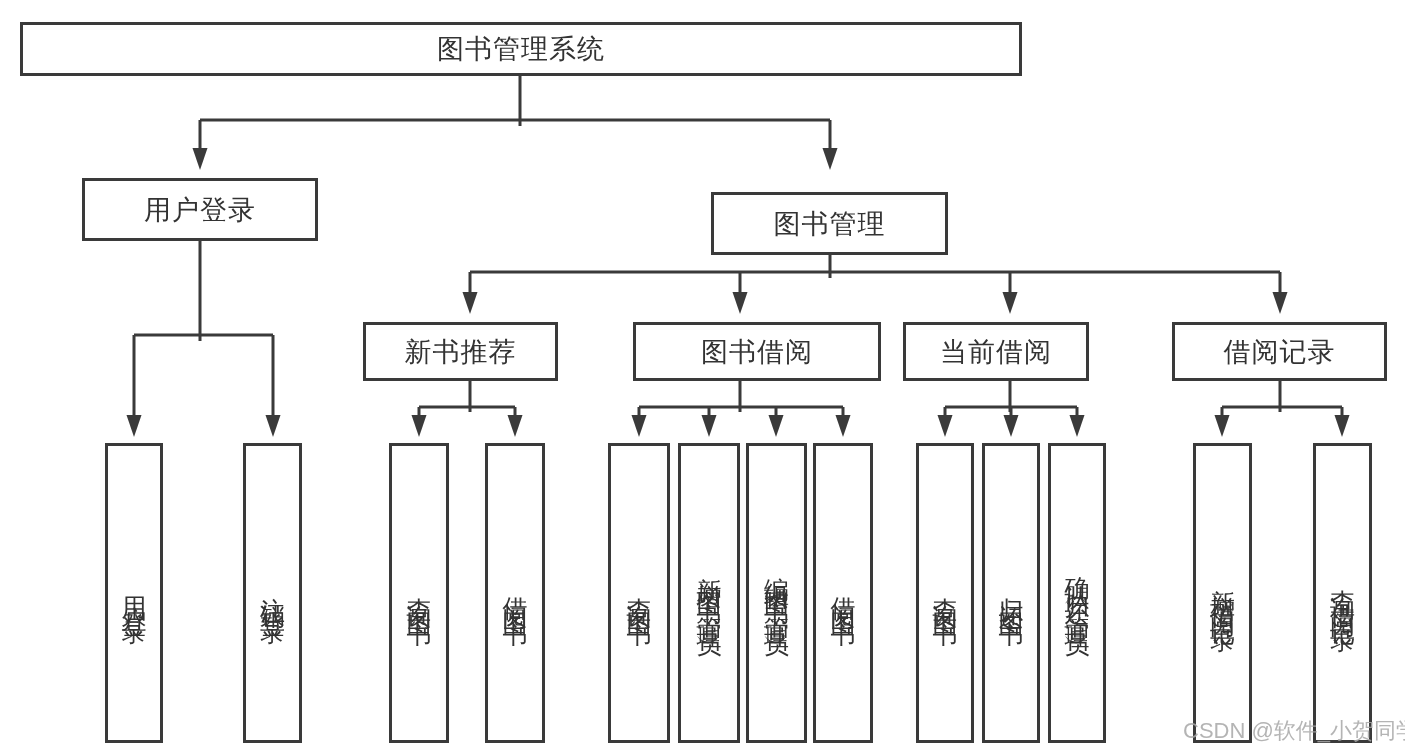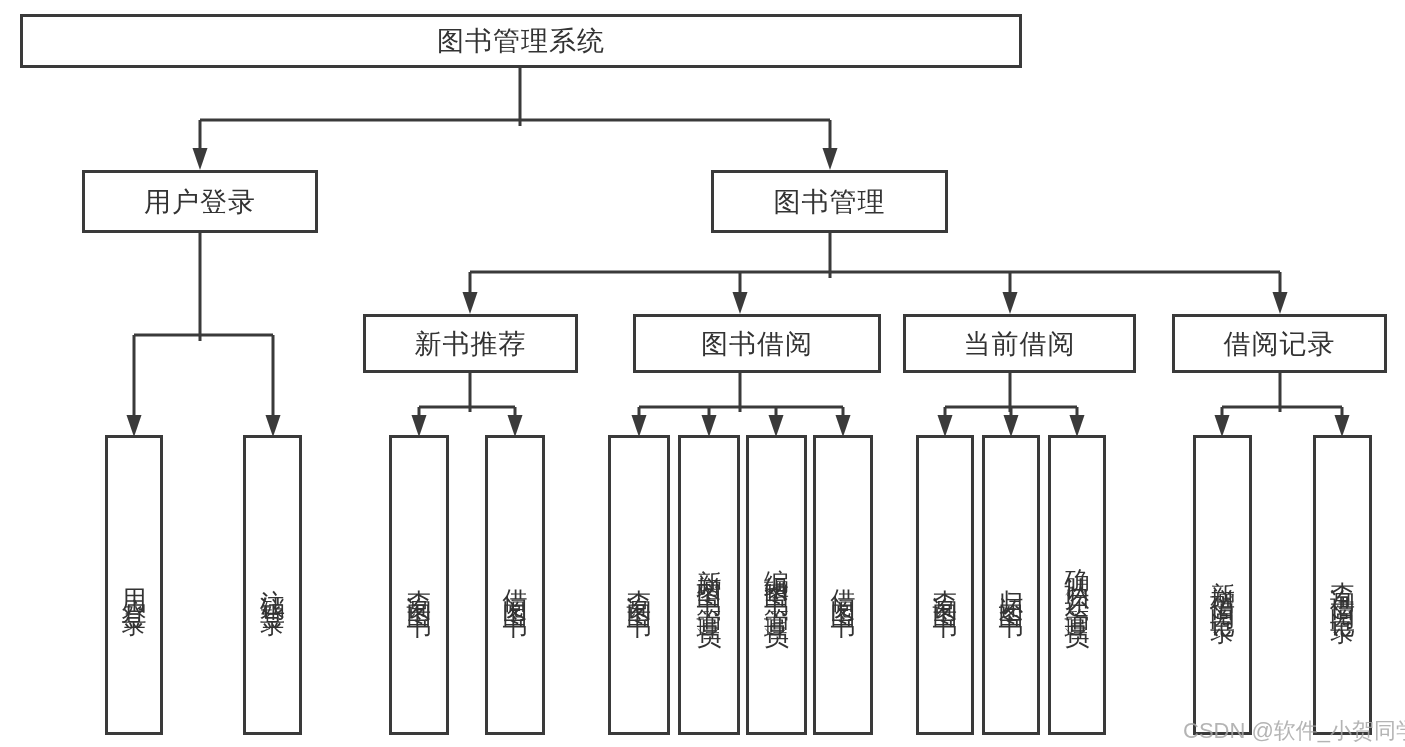--- a/index.html
+++ b/index.html
@@ -14,20 +14,21 @@
   }
   .connectors { position:absolute; left:0; top:0; width:1405px; height:747px; }
   .node {
     position:absolute;
     background:var(--background, #ffffff);
     border:3px solid var(--border, #3a3a3a);
     display:flex;
     align-items:center;
     justify-content:center;
     color:var(--text, #333333);
+    margin-top:8px;
   }
   .h-node { font-size:27px; letter-spacing:1px; white-space:nowrap; }
   .leaf { top:435px; height:300px; }
   .v-text {
     writing-mode:vertical-rl;
     text-orientation:mixed;
     font-size:25px;
     line-height:1;
     letter-spacing:8px;
     white-space:nowrap;
@@ -79,31 +80,31 @@
     </g>
   </svg>
 
   <div class="node h-node" style="left:20px;top:14px;width:1002px;height:54px">
     <span>图书管理系统</span>
   </div>
 
   <div class="node h-node" style="left:82px;top:170px;width:236px;height:63px">
     <span>用户登录</span>
   </div>
-  <div class="node h-node" style="left:711px;top:170px;width:237px;height:63px">
+  <div class="node h-node" style="left:711px;top:184px;width:237px;height:63px">
     <span>图书管理</span>
   </div>
 
-  <div class="node h-node" style="left:363px;top:314px;width:215px;height:59px">
+  <div class="node h-node" style="left:363px;top:314px;width:195px;height:59px">
     <span>新书推荐</span>
   </div>
   <div class="node h-node" style="left:633px;top:314px;width:248px;height:59px">
     <span>图书借阅</span>
   </div>
-  <div class="node h-node" style="left:903px;top:314px;width:233px;height:59px">
+  <div class="node h-node" style="left:903px;top:314px;width:186px;height:59px">
     <span>当前借阅</span>
   </div>
   <div class="node h-node" style="left:1172px;top:314px;width:215px;height:59px">
     <span>借阅记录</span>
   </div>
 
   <div class="node leaf" style="left:105px;width:58px">
     <span class="v-text">用户登录</span>
   </div>
   <div class="node leaf" style="left:243px;width:59px">

